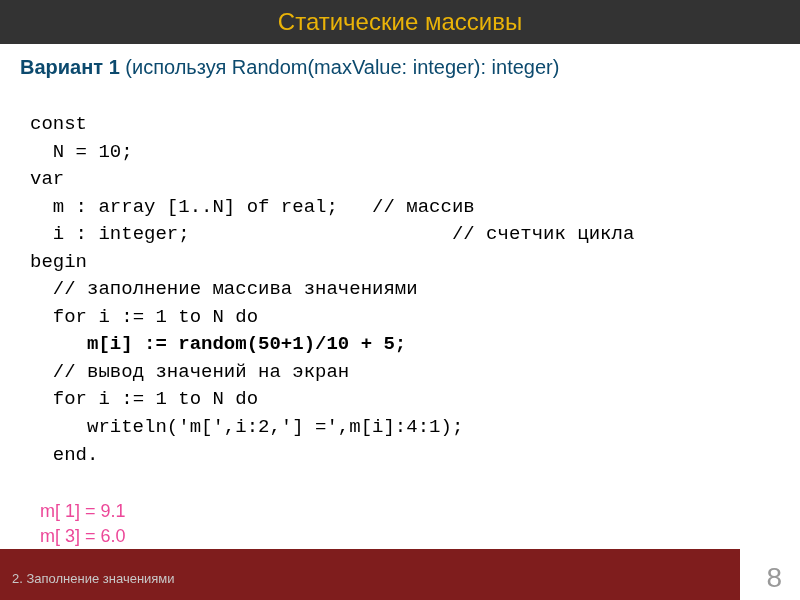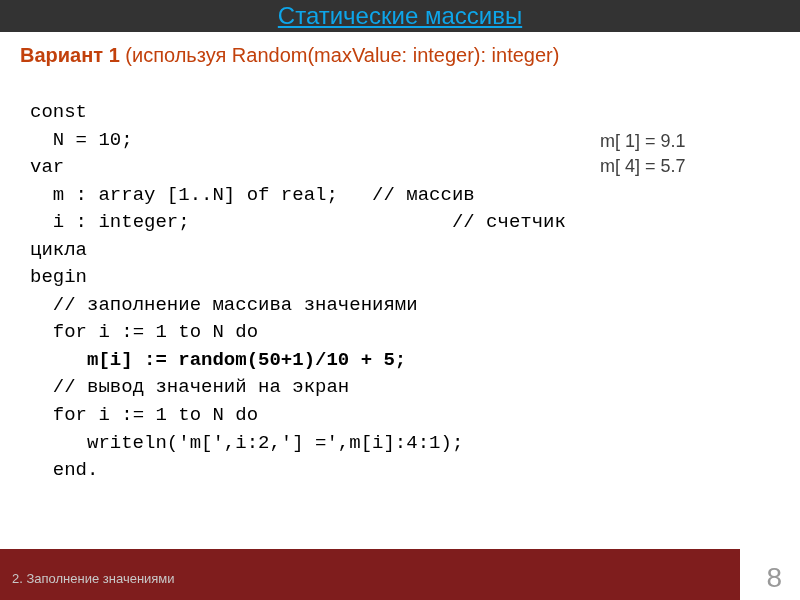--- a/index.html
+++ b/index.html
@@ -10,56 +10,56 @@
     body {
       width: 800px;
       height: 600px;
       font-family: Arial, sans-serif;
       background: #fff;
       position: relative;
       overflow: hidden;
     }
     .header {
       background: #333333;
-      color: #0ea5e9;
+      color: #eab308;
       text-align: center;
-      padding: 2px 0;
+      padding: 8px 0;
       font-size: 24px;
       font-weight: normal;
-      text-decoration: underline;
     }
     .subtitle {
       padding: 12px 20px;
       font-size: 20px;
-      color: #c2410c;
+      color: #0c4a6e;
     }
     .subtitle .bold {
       font-weight: bold;
     }
     .content {
       display: flex;
       padding: 20px 30px 0 30px;
+      flex-direction: column;
     }
     .code-block {
       flex: 1;
       font-family: "Courier New", monospace;
       font-size: 19px;
       line-height: 1.45;
       color: #000;
       white-space: pre-wrap;
     }
     .code-block .bold {
       font-weight: bold;
     }
     .output-block {
       width: 180px;
       font-family: Arial, sans-serif;
       font-size: 18px;
       line-height: 1.4;
-      color: #404040;
+      color: #ec4899;
       padding-top: 30px;
       padding-left: 10px;
     }
     .footer {
       position: absolute;
       bottom: 8px;
       left: 0;
       right: 0;
       height: 28px;
       display: flex;
@@ -100,20 +100,21 @@
 <span>  // заполнение массива значениями</span>
 <span>  for i := 1 to N do</span>
 <span class="bold">     m[i] := random(50+1)/10 + 5;</span>
 <span>  // вывод значений на экран</span>
 <span>  for i := 1 to N do</span>
 <span>     writeln('m[',i:2,'] =',m[i]:4:1);</span>
 <span>  end.</span></div>
 
   <div class="output-block">
     <div>m[ 1] = 9.1</div>
+    <div>m[ 3] = 6.0</div>
     <div>m[ 4] = 5.7</div>
   </div>
 </div>
 
 <div class="footer">
   <div class="footer-bar">2. Заполнение значениями</div>
   <div class="page-number">8</div>
 </div>
 
 </body></html>

